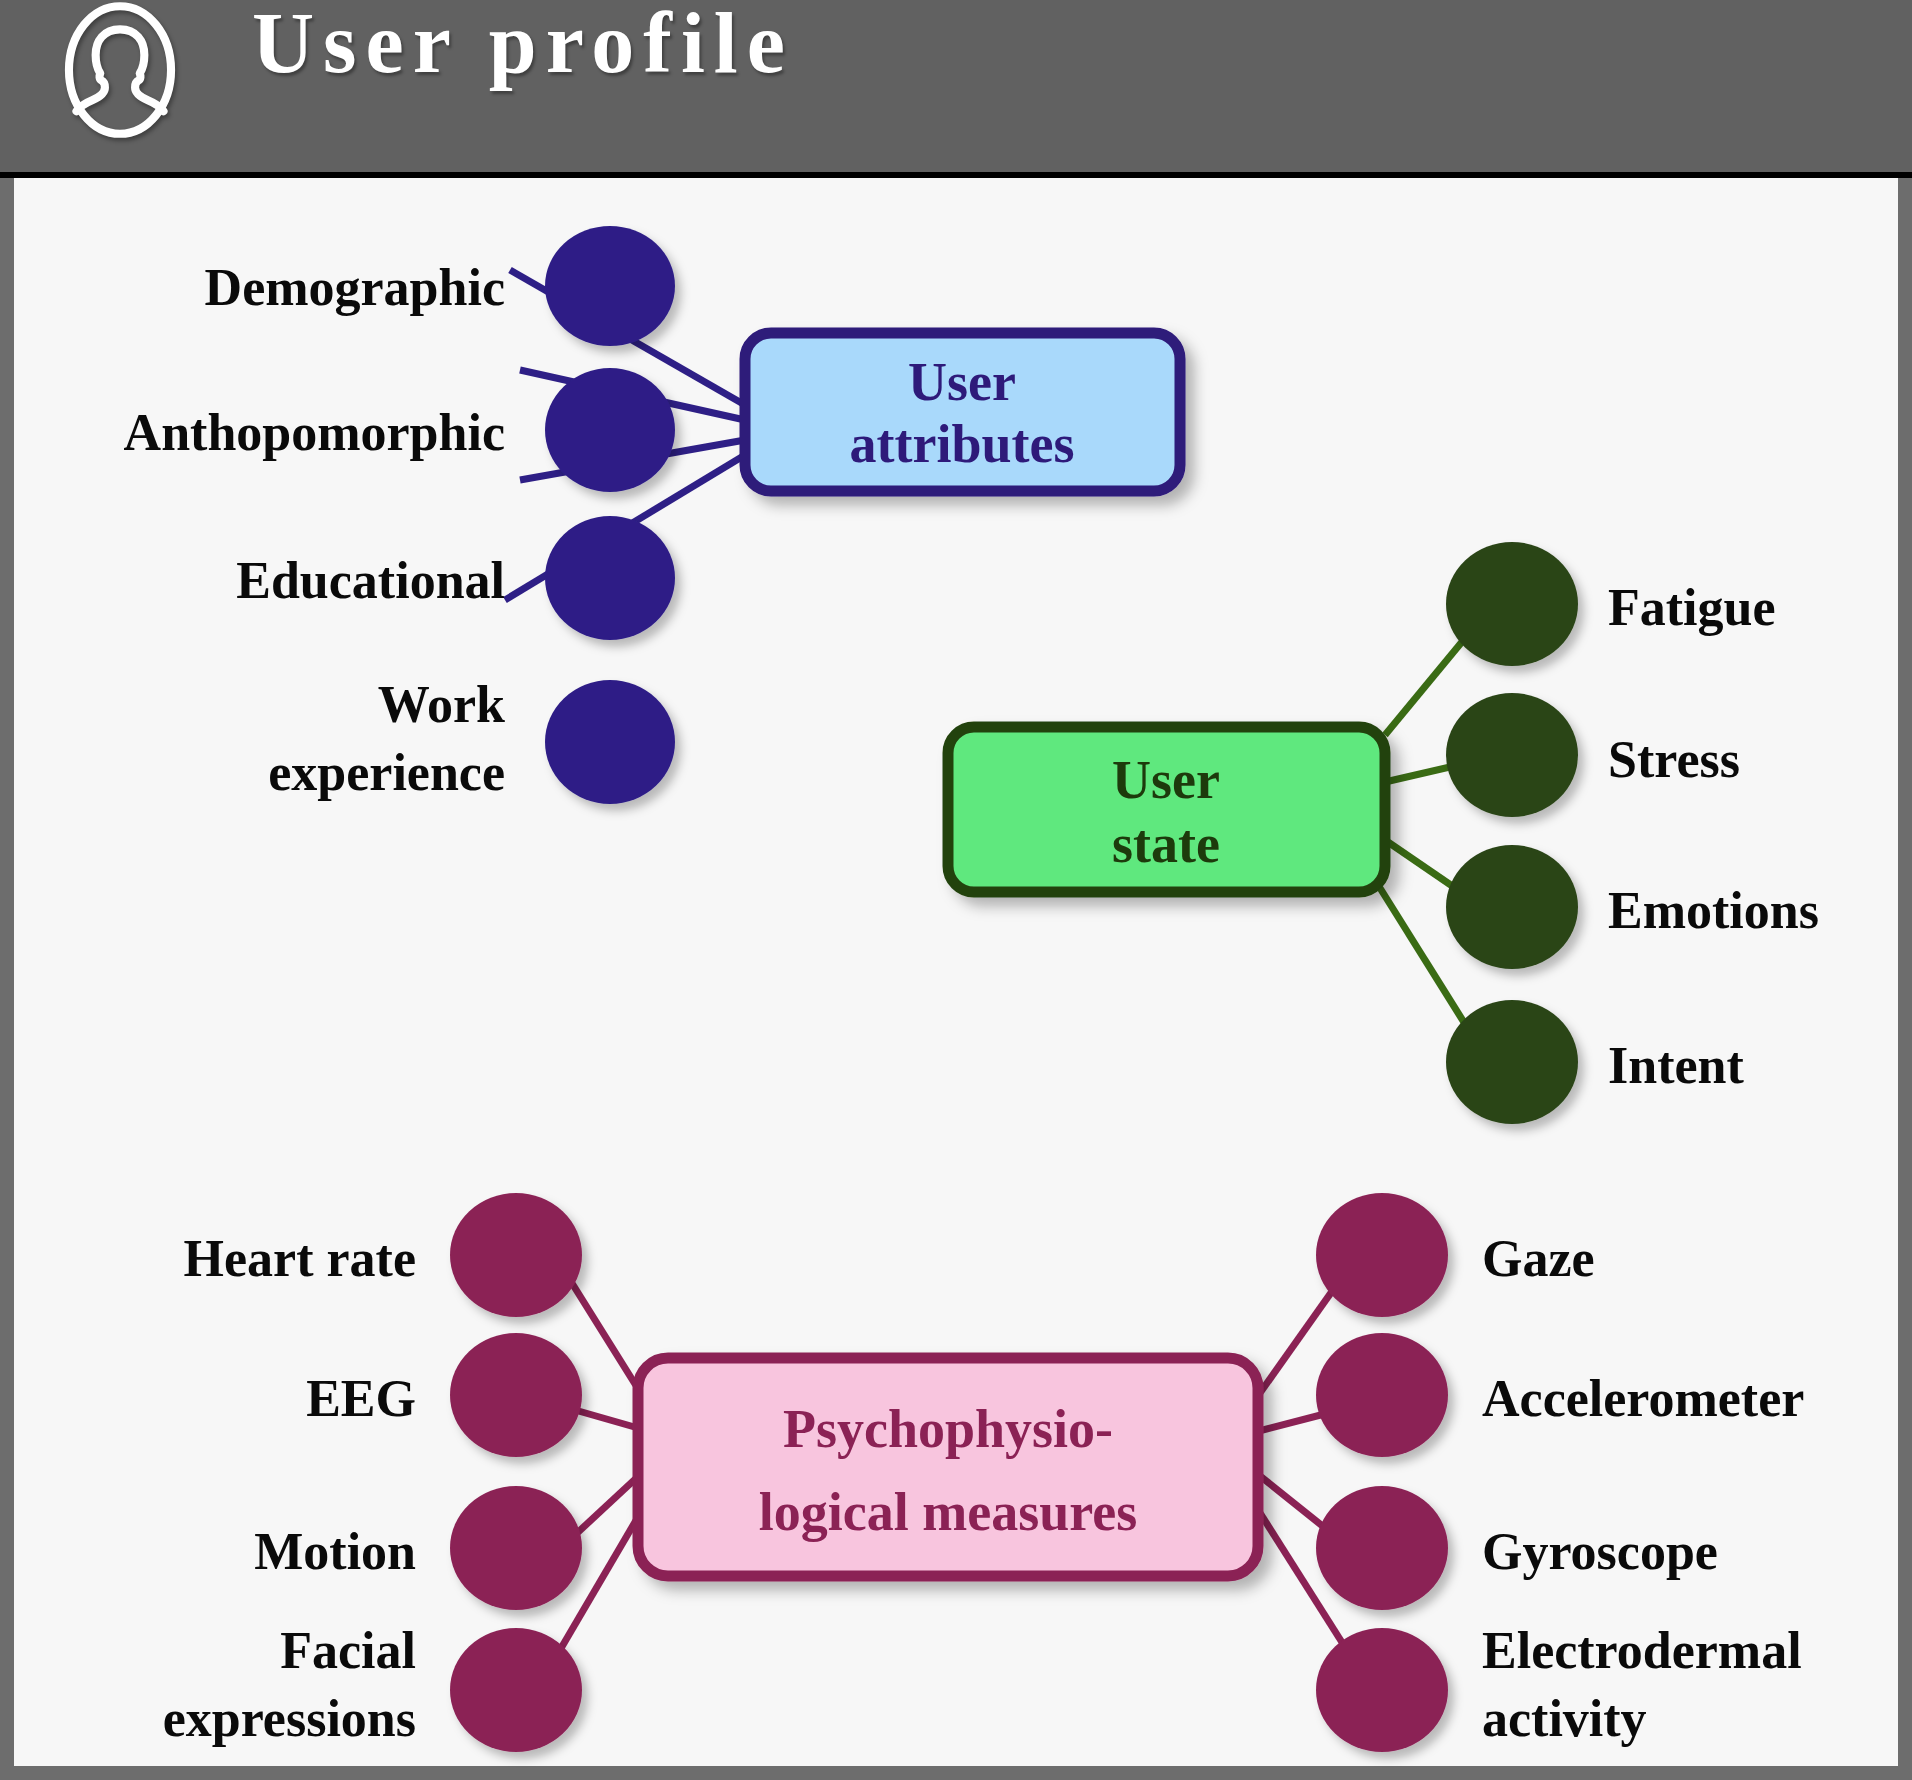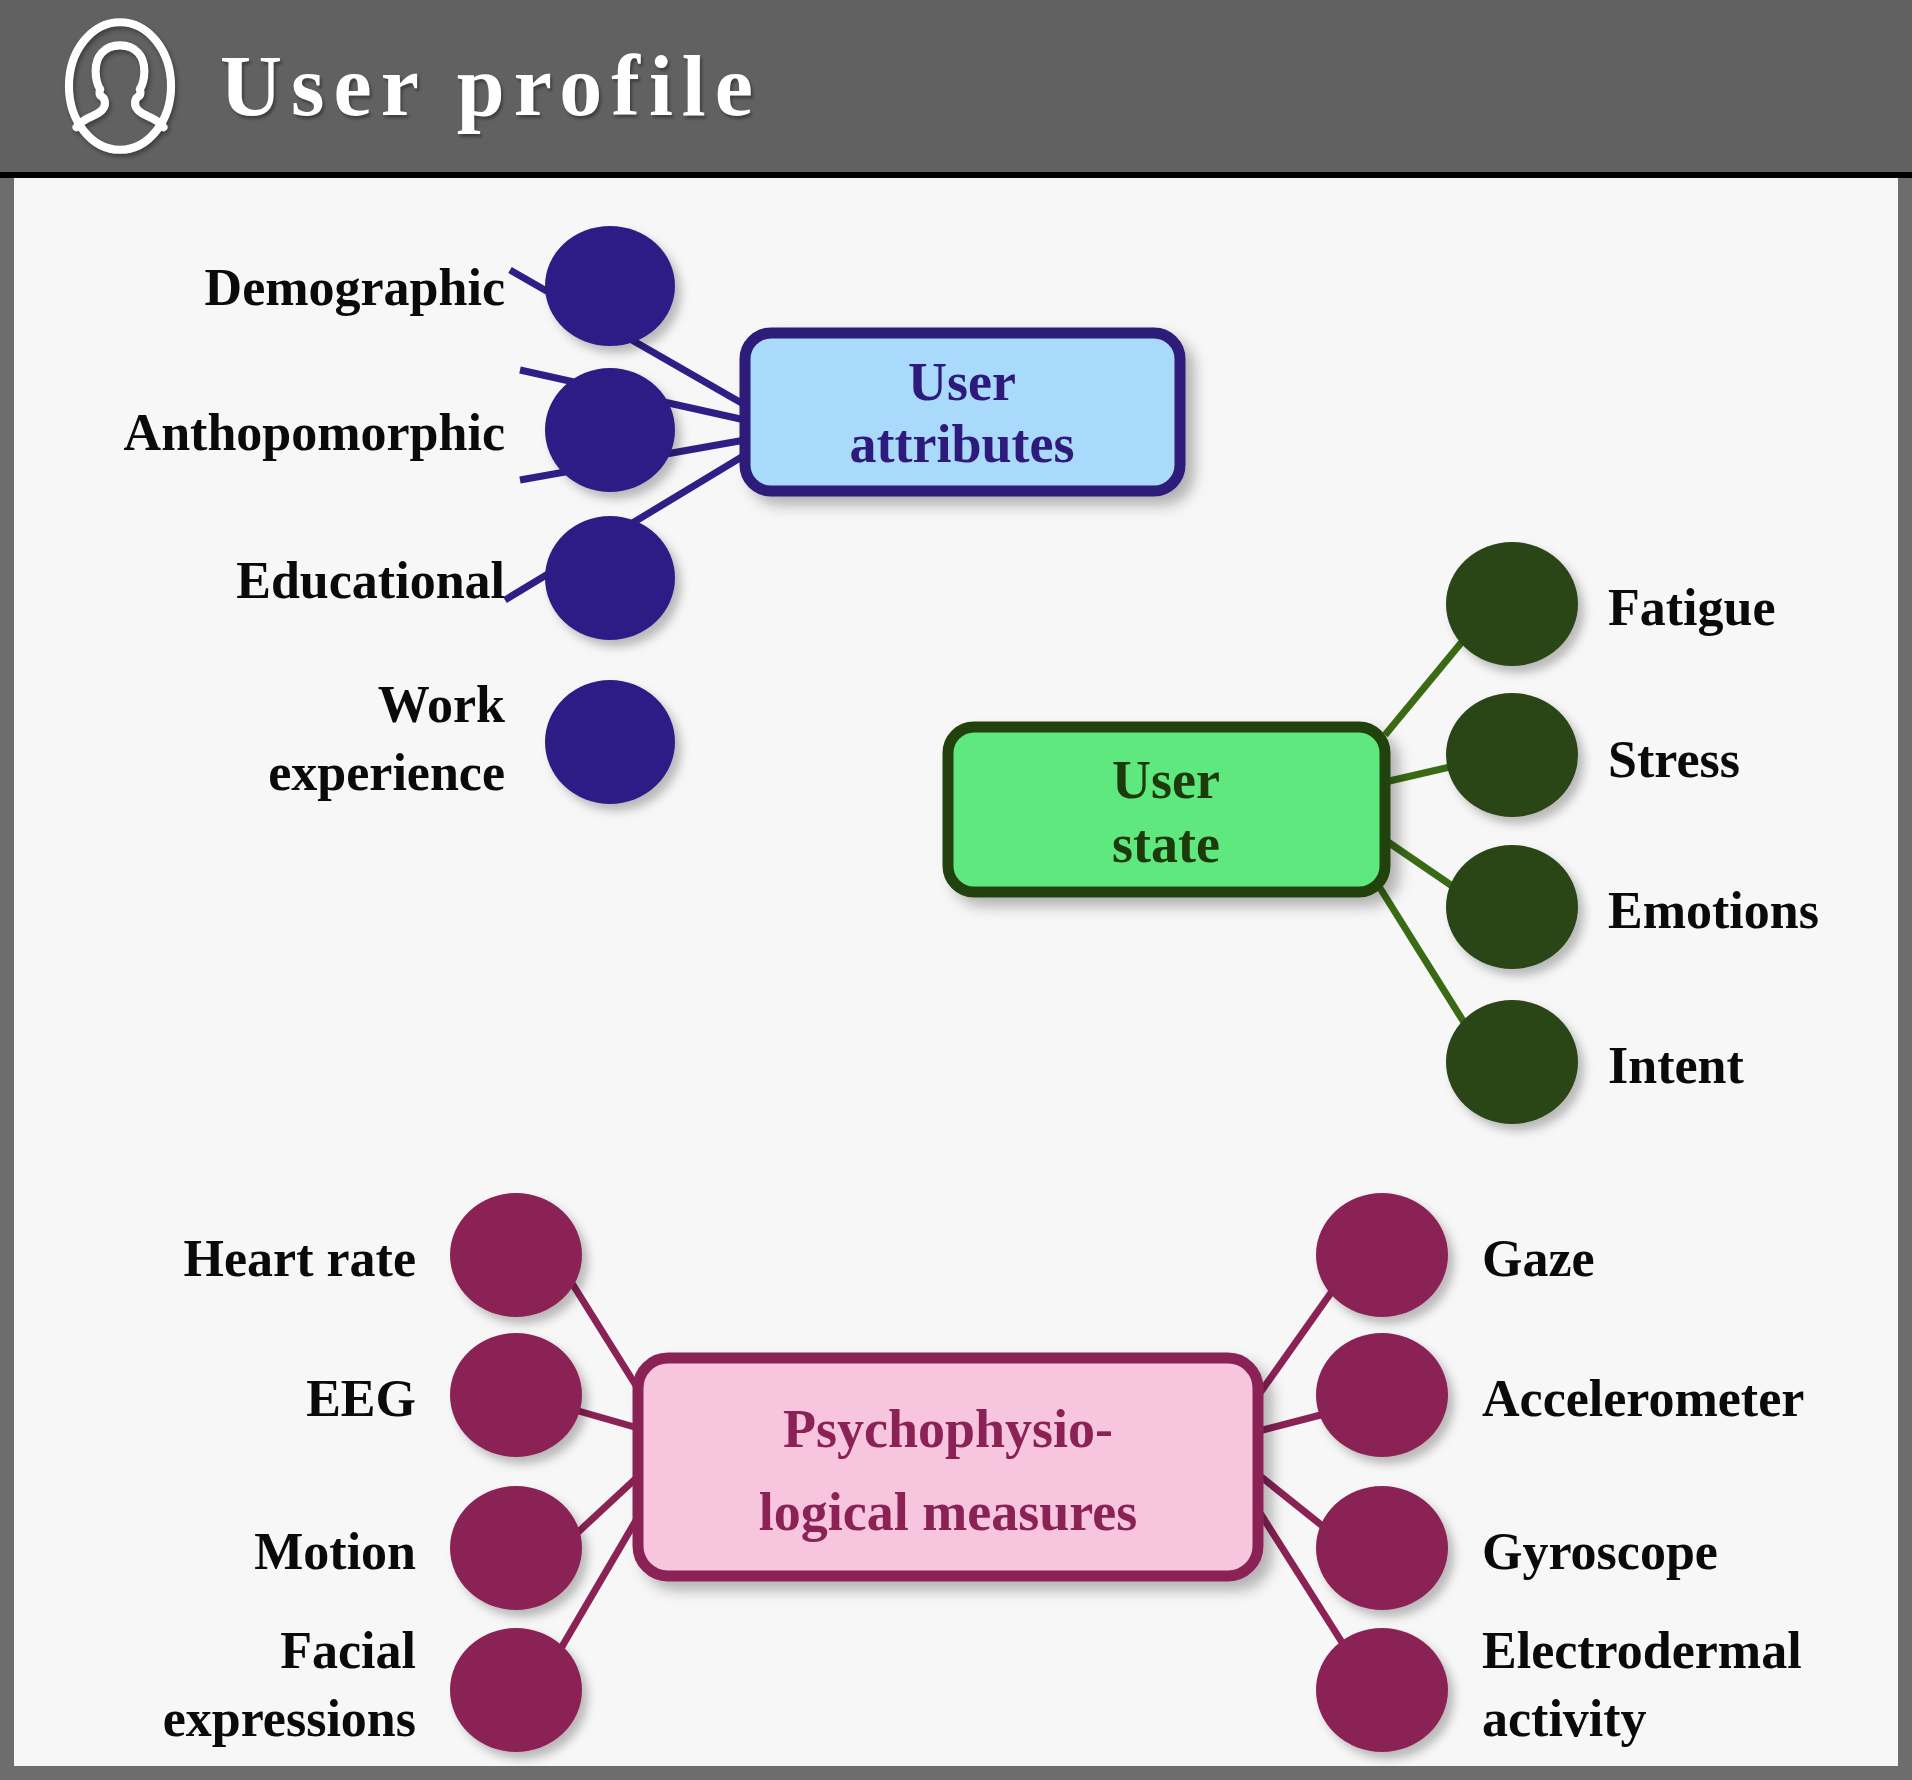--- a/index.html
+++ b/index.html
@@ -10,21 +10,21 @@
     background:#f7f7f7;
     overflow:hidden;
     box-sizing:border-box;
   }
   
   #header{
     position:absolute;left:0;top:0;width:1912px;height:178px;
     background:#616161;
     border-bottom:6px solid #000000;
     box-sizing:border-box;
-    display:flex;align-items:center;
+    display:flex;gap:32px;
   }
   #avatar-icon{
     margin-left:62px;
     width:116px;height:140px;
     flex:0 0 auto;
     display:block;
     filter:drop-shadow(2px 3px 2px rgba(0,0,0,0.35));
   }
   #header-title{
     margin-left:42px;

